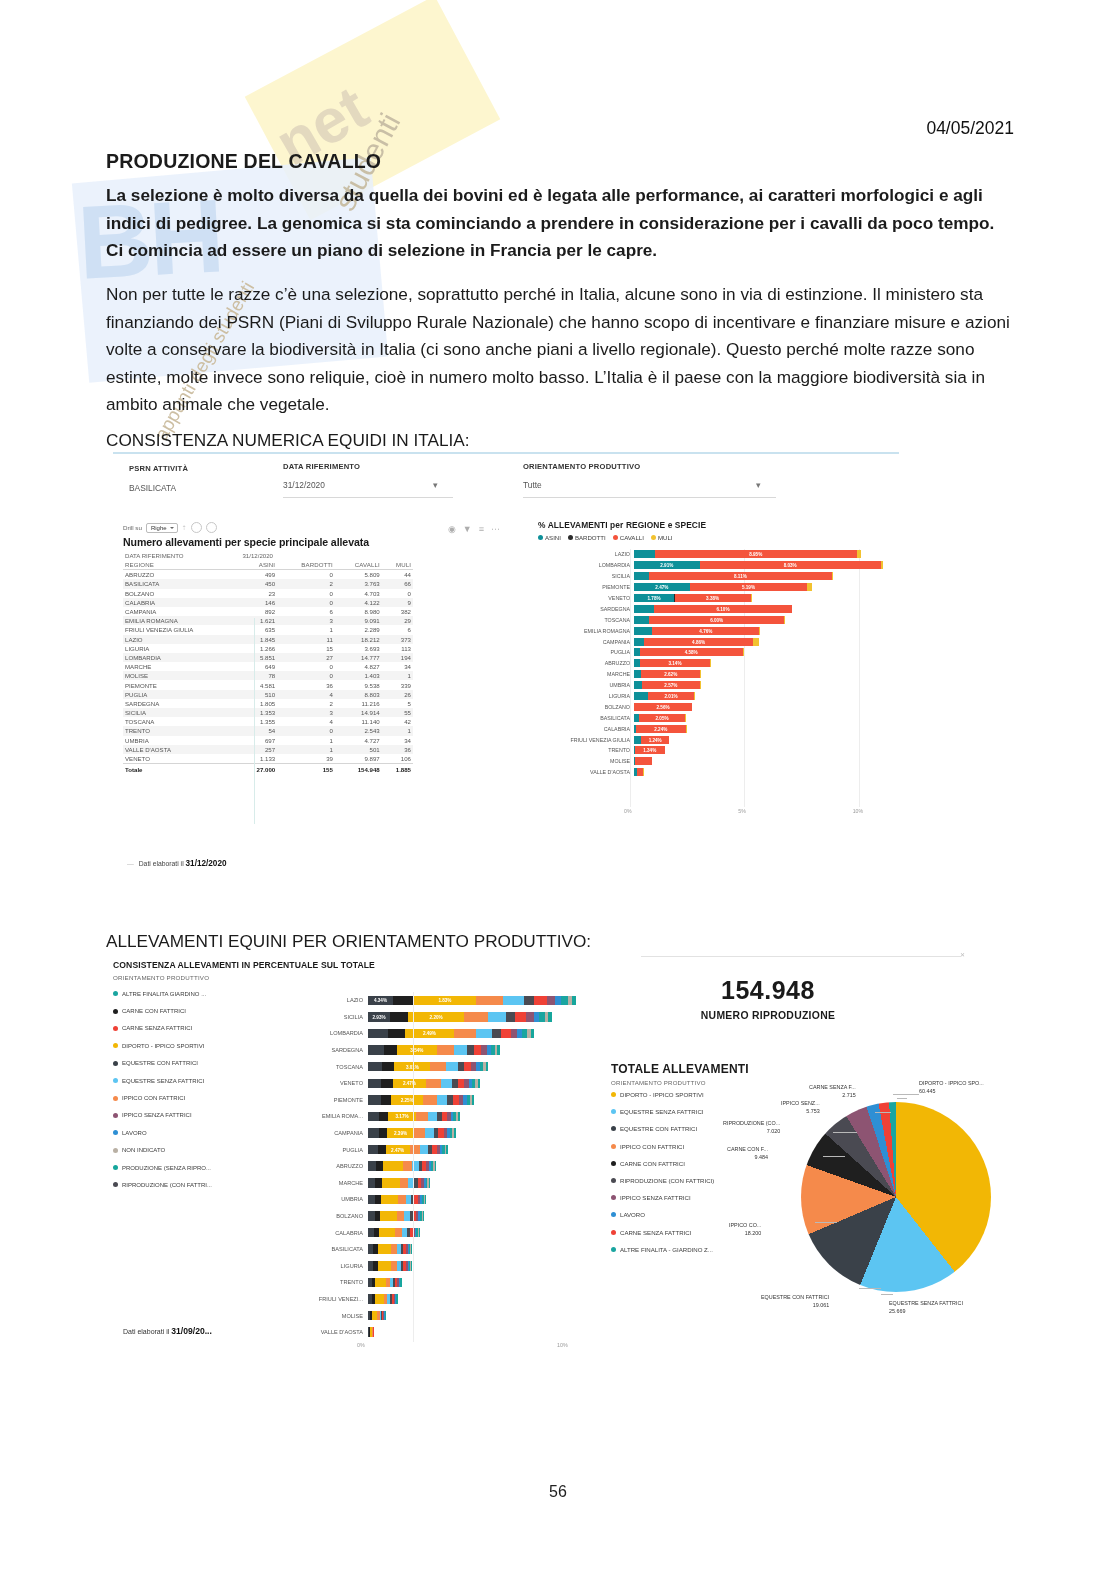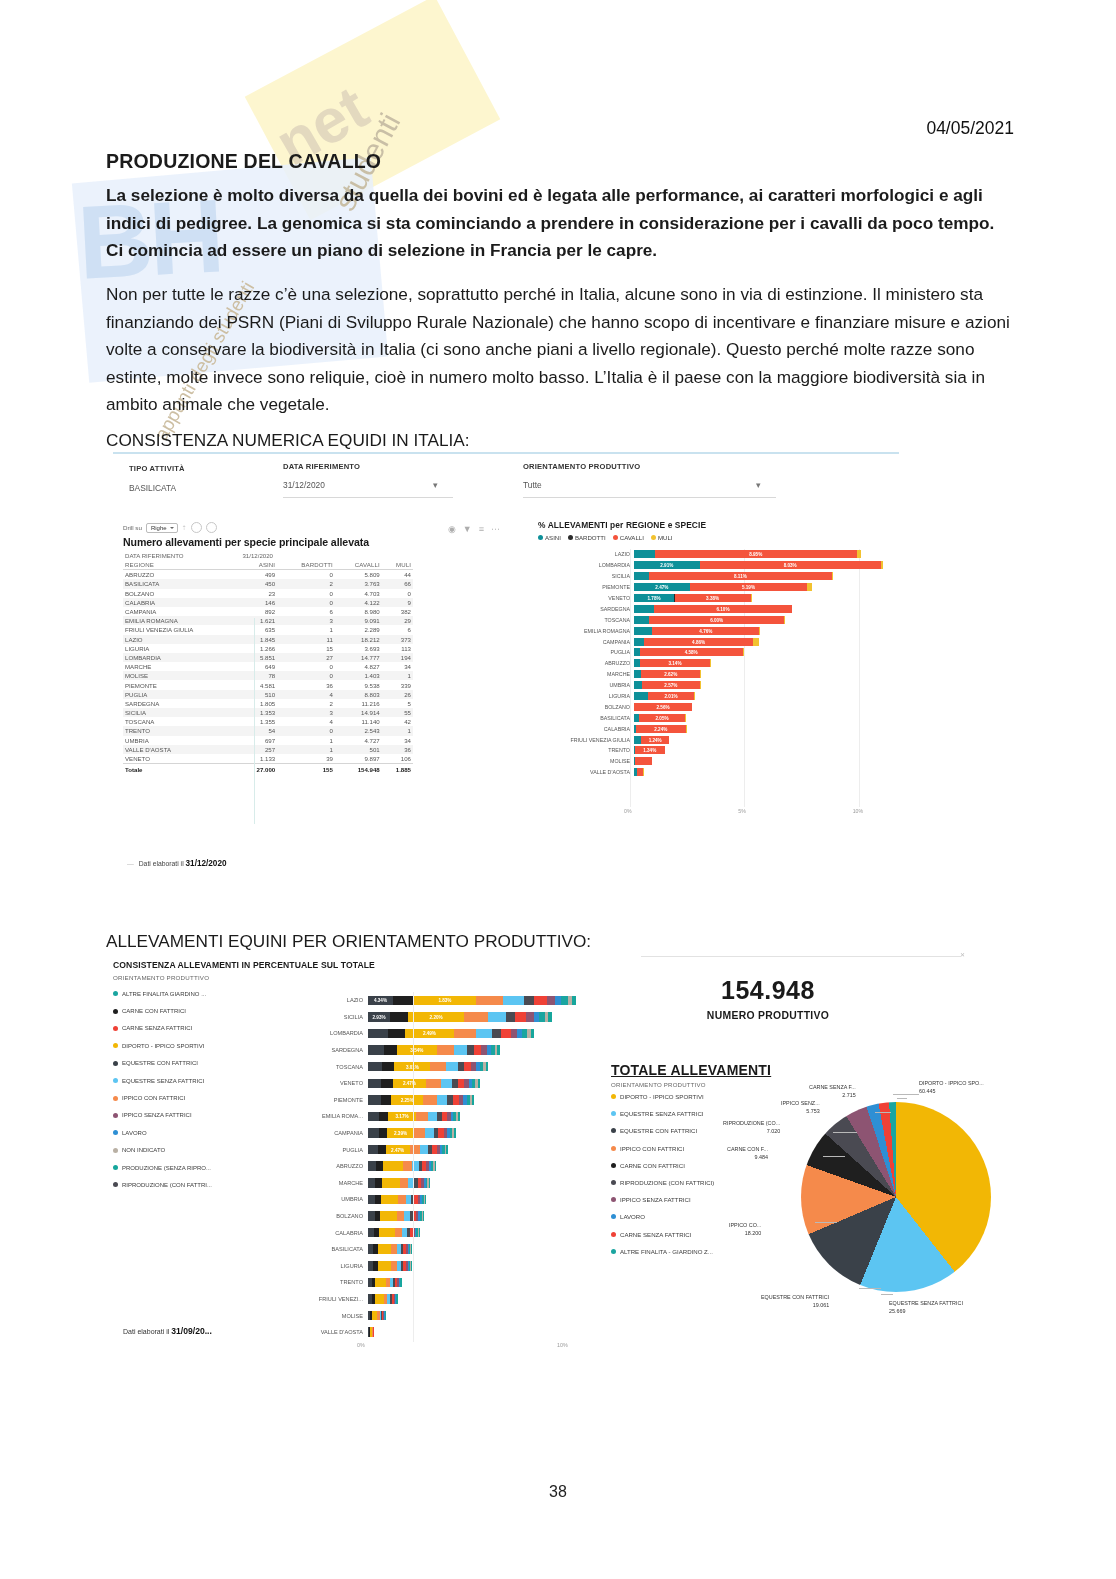--- a/index.html
+++ b/index.html
@@ -93,21 +93,21 @@
   .r2bars{flex:1;display:flex;height:9.5px;position:relative;}
   .r2axis{position:relative;margin-left:100px;height:14px;}
   .r2axis .tk{position:absolute;font-size:5.4px;color:#9a9a9a;top:2px;}
 
   .r2-right{position:absolute;left:480px;top:0;width:420px;}
   .r2-topbar{position:absolute;left:48px;top:4px;width:320px;height:1px;background:#e2e2e2;}
   .r2-x{position:absolute;right:48px;top:-1px;font-size:6px;color:#bbb;}
   .bignum{position:absolute;left:0;right:70px;top:24px;text-align:center;font-size:25px;font-weight:bold;color:#1a1a1a;letter-spacing:.5px;}
   .bignum-sub{position:absolute;left:0;right:70px;top:58px;text-align:center;font-size:10.4px;font-weight:bold;color:#1a1a1a;letter-spacing:.3px;}
   .pie-legend{position:absolute;left:18px;top:110px;width:185px;}
-  .pl-title{font-size:14px;font-weight:bold;color:#1a1a1a;letter-spacing:.2px;text-decoration:underline;}
+  .pl-title{font-size:12px;font-weight:bold;color:#1a1a1a;letter-spacing:.2px;}
   .pl-sub{font-size:6.1px;color:#666;margin-top:3px;letter-spacing:.2px;}
   .pl-item{display:flex;align-items:center;gap:4px;font-size:6.1px;color:#3b3b3b;height:17.2px;white-space:nowrap;}
 
   .piewrap{position:absolute;left:178px;top:120px;width:240px;height:250px;}
   .pie{position:absolute;left:30px;top:30px;width:190px;height:190px;border-radius:50%;}
   .plabel{position:absolute;font-size:5.4px;color:#333;line-height:7.5px;white-space:nowrap;}
   .plabel.r{text-align:left;}
   .plabel.l{text-align:right;}
   .leader{position:absolute;background:#b9b9b9;height:1px;}
   .r2-foot{position:absolute;left:10px;top:374px;font-size:7px;color:#333;}
@@ -126,27 +126,27 @@
 </div>
 
 <div class="page">
 
   <div class="date">04/05/2021</div>
   <h1 class="title">PRODUZIONE DEL CAVALLO</h1>
   <div class="para p1">La selezione è molto diversa da quella dei bovini ed è legata alle performance, ai caratteri morfologici e agli indici di pedigree. La genomica si sta cominciando a prendere in considerazione per i cavalli da poco tempo. Ci comincia ad essere un piano di selezione in Francia per le capre.</div>
   <div class="para p2">Non per tutte le razze c’è una selezione, soprattutto perché in Italia, alcune sono in via di estinzione. Il ministero sta finanziando dei PSRN (Piani di Sviluppo Rurale Nazionale) che hanno scopo di incentivare e finanziare misure e azioni volte a conservare la biodiversità in Italia (ci sono anche piani a livello regionale). Questo perché molte razze sono estinte, molte invece sono reliquie, cioè in numero molto basso. L’Italia è il paese con la maggiore biodiversità sia in ambito animale che vegetale.</div>
   <div class="sec-h sec1">CONSISTENZA NUMERICA EQUIDI IN ITALIA:</div>
   <div class="sec-h sec2">ALLEVAMENTI EQUINI PER ORIENTAMENTO PRODUTTIVO:</div>
-  <div class="pageno">38</div>
+  <div class="pageno">56</div>
 
   <div class="report1">
     <div class="r1-topline"></div>
 
     <div class="filterbar">
-      <div class="flt flt-lab" style="left:16px;top:8px;">TIPO ATTIVITÀ</div>
+      <div class="flt flt-lab" style="left:16px;top:8px;">PSRN ATTIVITÀ</div>
       <div class="flt flt-val" style="left:16px;top:27px;">BASILICATA</div>
 
       <div class="flt flt-lab" style="left:170px;top:6px;">DATA RIFERIMENTO</div>
       <div class="flt flt-val" style="left:170px;top:24px;">31/12/2020</div>
       <div class="chev" style="left:320px;top:24px;">▾</div>
       <div class="flt-line" style="left:170px;top:41px;width:170px;"></div>
 
       <div class="flt flt-lab" style="left:410px;top:6px;">ORIENTAMENTO PRODUTTIVO</div>
       <div class="flt flt-val" style="left:410px;top:24px;">Tutte</div>
       <div class="chev" style="left:643px;top:24px;">▾</div>
@@ -1028,21 +1028,21 @@
             <div class="tk" style="left: 194px;">10%</div>
           </div>
       </div>
     <div class="gridline" style="left: 300px; top: 32px; height: 350px;"></div>
       </div>
 
     <div class="r2-right">
       <div class="r2-topbar"></div>
       <div class="r2-x">✕</div>
       <div class="bignum">154.948</div>
-      <div class="bignum-sub">NUMERO PRODUTTIVO</div>
+      <div class="bignum-sub">NUMERO RIPRODUZIONE</div>
 
       <div class="pie-legend">
         <div class="pl-title">TOTALE ALLEVAMENTI</div>
         <div class="pl-sub">ORIENTAMENTO PRODUTTIVO</div>
         <div id="pie-legend-items">
             <div class="pl-item">
               <span class="dot" style="background:#f2b705"></span>
               <span>DIPORTO - IPPICO SPORTIVI</span>
             </div>
             <div class="pl-item">

